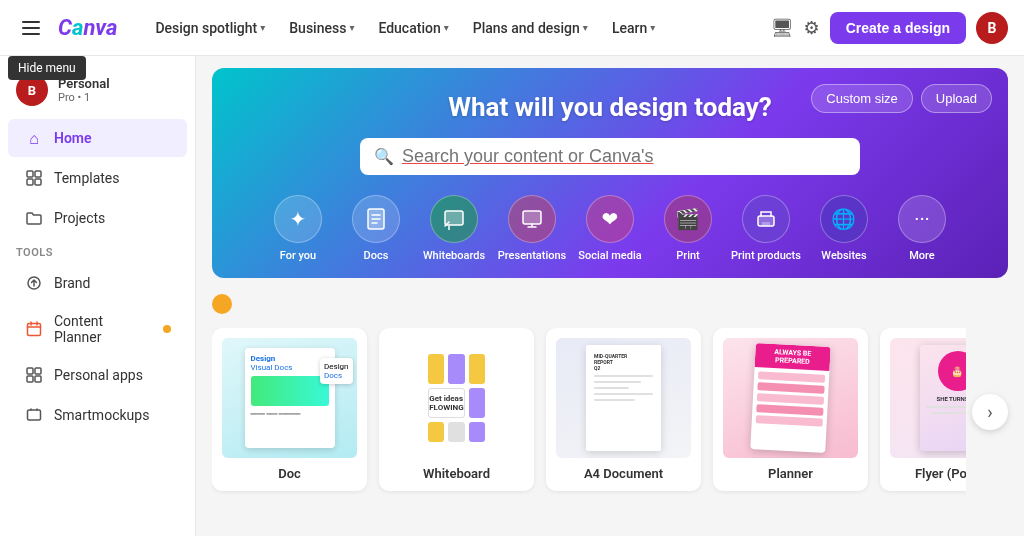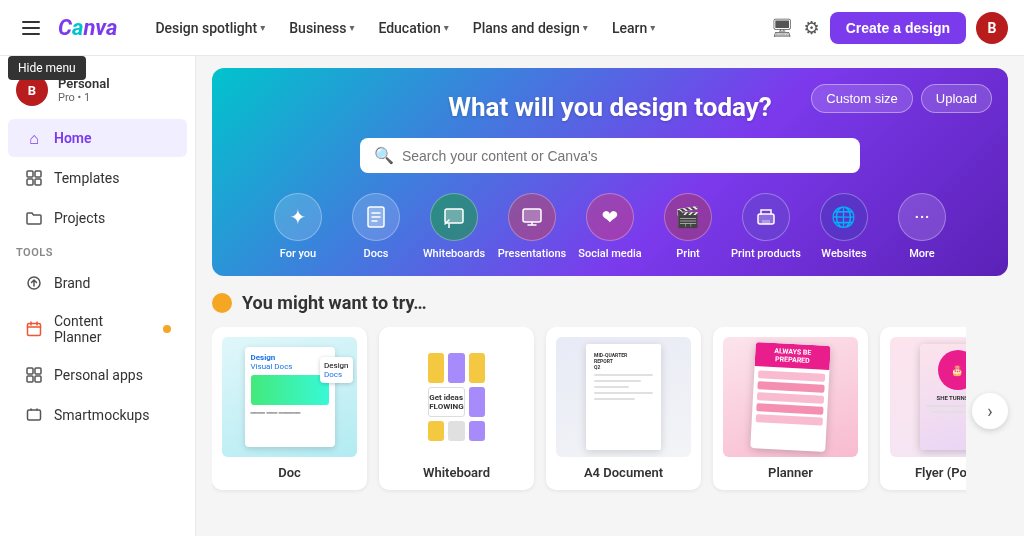--- a/index.html
+++ b/index.html
@@ -48,21 +48,21 @@
     .hero {
       margin: 12px 16px 0;
       background: linear-gradient(135deg, #00c4cc 0%, #7c3aed 60%, #5b21b6 100%);
       border-radius: 12px; padding: 24px 20px 16px; position: relative; color: #fff;
     }
     .hero-buttons { position: absolute; top: 16px; right: 16px; display: flex; gap: 8px; }
     .hero-btn { background: rgba(255,255,255,0.15); color: #fff; border: 1px solid rgba(255,255,255,0.4); padding: 6px 14px; border-radius: 20px; font-size: 13px; font-weight: 500; cursor: pointer; backdrop-filter: blur(4px); }
     .hero-title { text-align: center; font-size: 26px; font-weight: 700; margin-bottom: 16px; text-shadow: 0 1px 3px rgba(0,0,0,0.2); }
     .search-bar { display: flex; align-items: center; background: #fff; border-radius: 8px; padding: 8px 14px; gap: 8px; max-width: 500px; margin: 0 auto 20px; }
     .search-icon { color: #888; font-size: 16px; }
-    .search-input { border: none; outline: none; font-size: 14px; color: #1d4ed8; flex: 1; background: transparent; }
+    .search-input { border: none; outline: none; font-size: 18px; color: #ef4444; flex: 1; background: transparent; text-decoration: underline; }
 
     
     .categories { display: flex; justify-content: center; gap: 8px; flex-wrap: nowrap; }
     .category-item { display: flex; flex-direction: column; align-items: center; gap: 6px; cursor: pointer; min-width: 70px; }
     .category-icon { width: 48px; height: 48px; border-radius: 50%; background: rgba(255,255,255,0.15); display: flex; align-items: center; justify-content: center; font-size: 20px; border: 1.5px solid rgba(255,255,255,0.3); }
     .category-label { font-size: 11px; font-weight: 500; text-align: center; color: #fff; }
 
     
     .suggestions { padding: 16px 16px; }
     .suggestions-header { display: flex; align-items: center; gap: 10px; margin-bottom: 14px; }
@@ -282,21 +282,20 @@
         <div class="category-item">
           <div class="category-icon">···</div>
           <span class="category-label">More</span>
         </div>
       </div>
     </div>
 
     <div class="suggestions">
       <div class="suggestions-header">
         <div class="suggestions-dot"></div>
-        <h2 class="suggestions-title">You might want to try…</h2>
       </div>
       <div style="display:flex; align-items:flex-start; gap:2px;">
         <div class="cards">
 
           <div class="card">
             <div class="card-preview">
               <div class="doc-card-bg">
                 <div style="width:90px; height:100px; background:#fff; border-radius:4px; padding:6px; box-shadow:0 2px 6px rgba(0,0,0,0.15); position:relative;">
                   <div style="font-size:8px; font-weight:700; color:#1a73e8;">Design</div>
                   <div style="font-size:8px; font-weight:400; color:#1a73e8;">Visual Docs</div>

